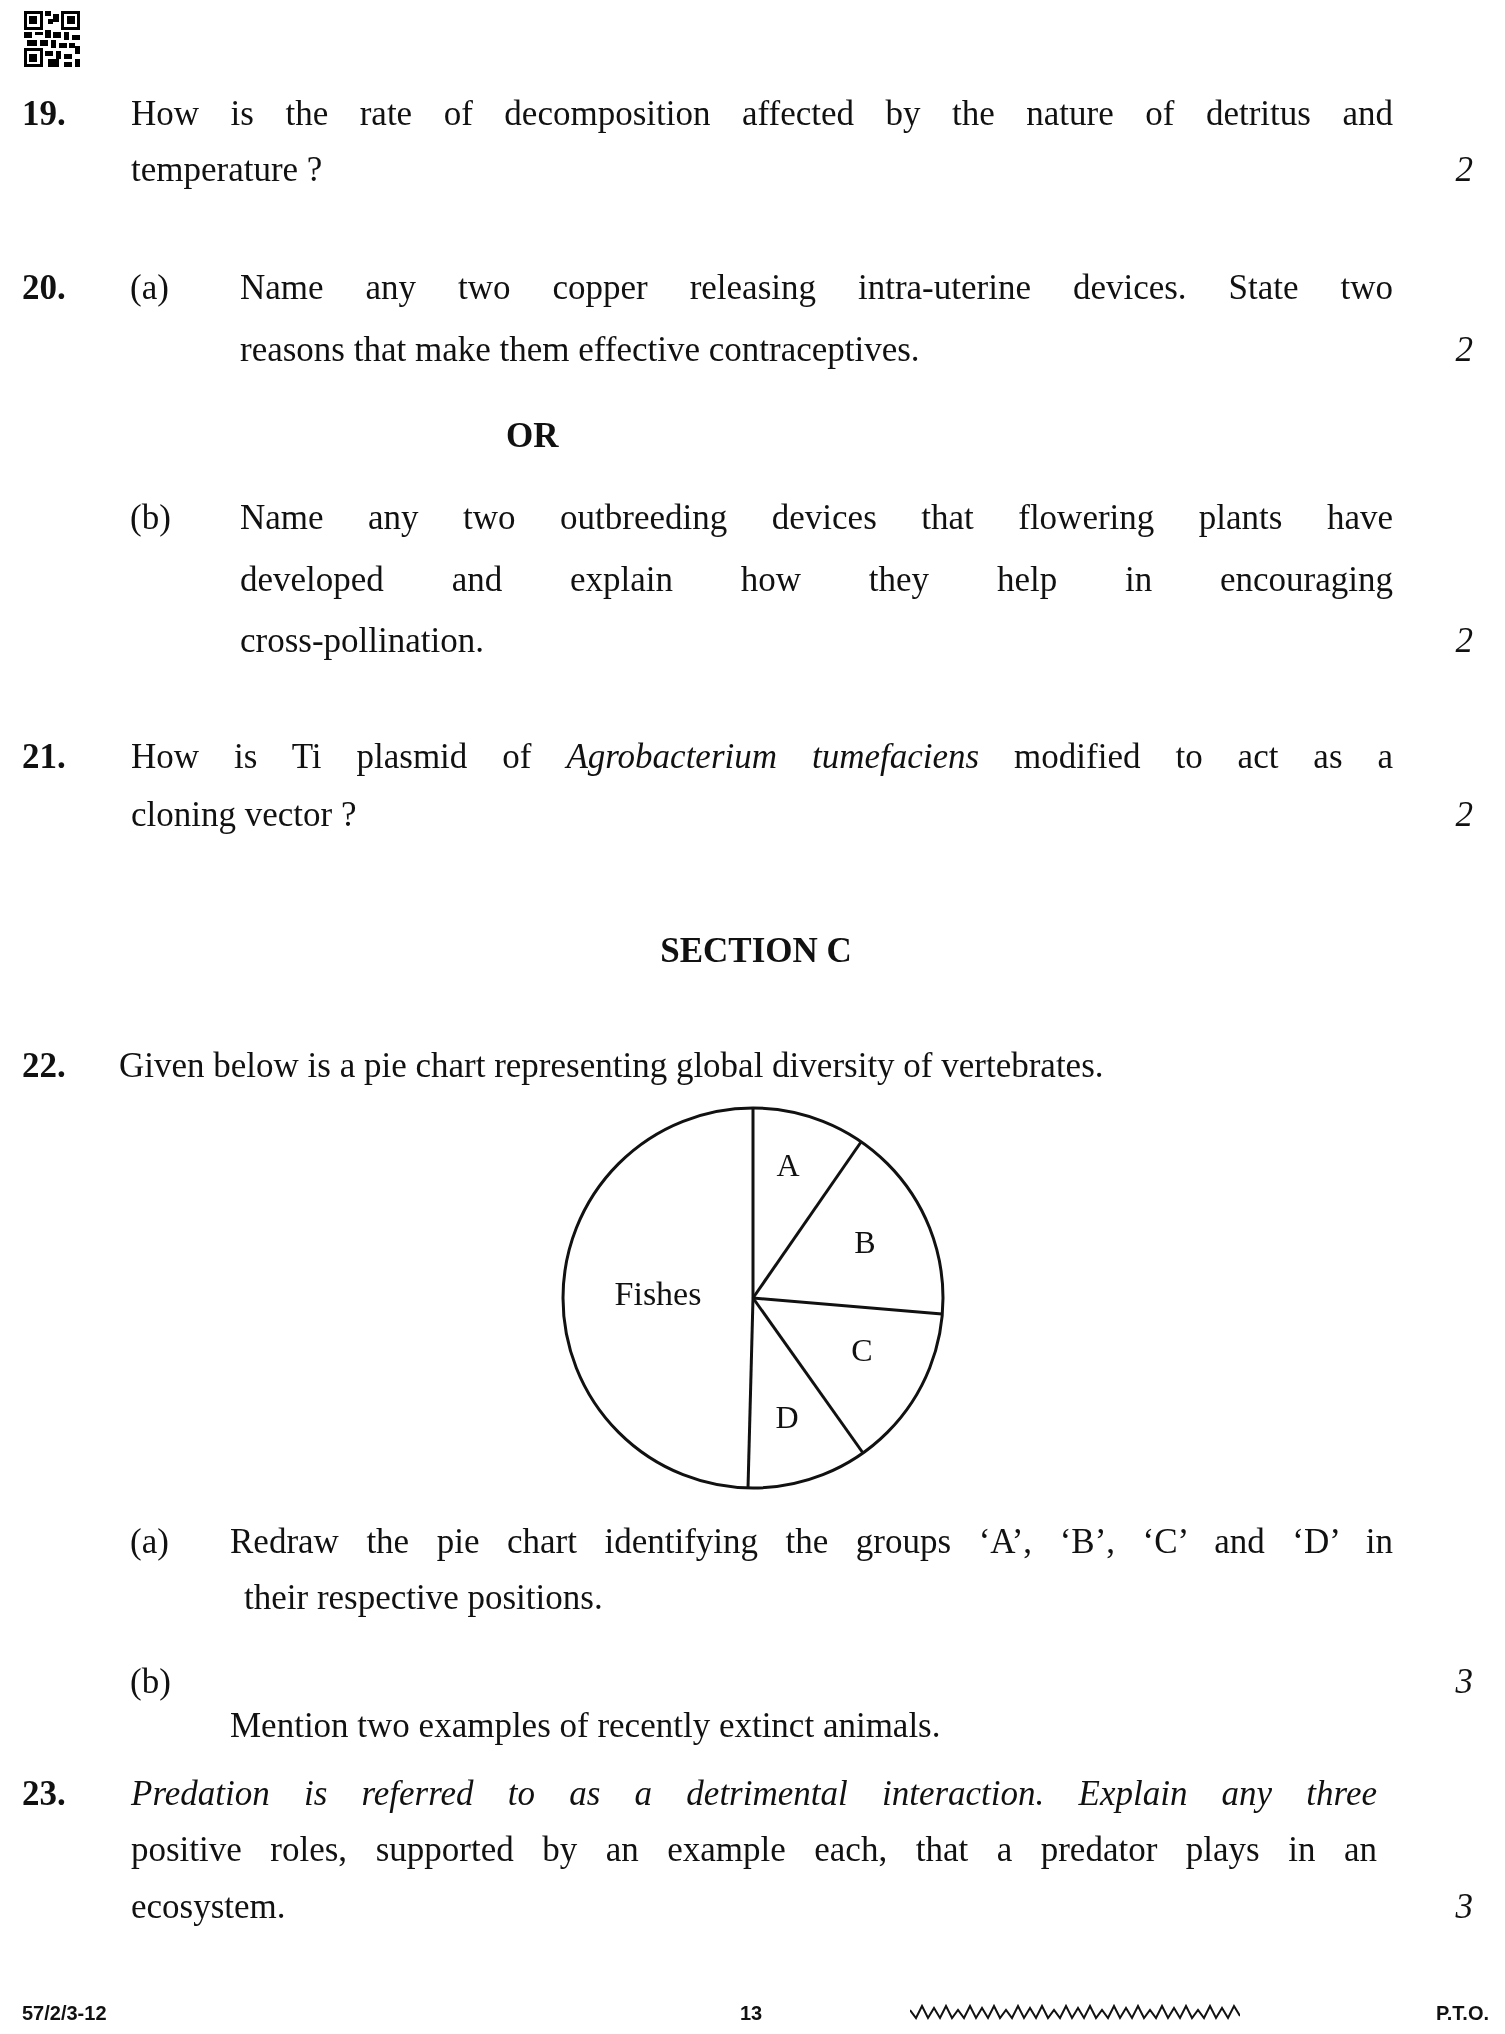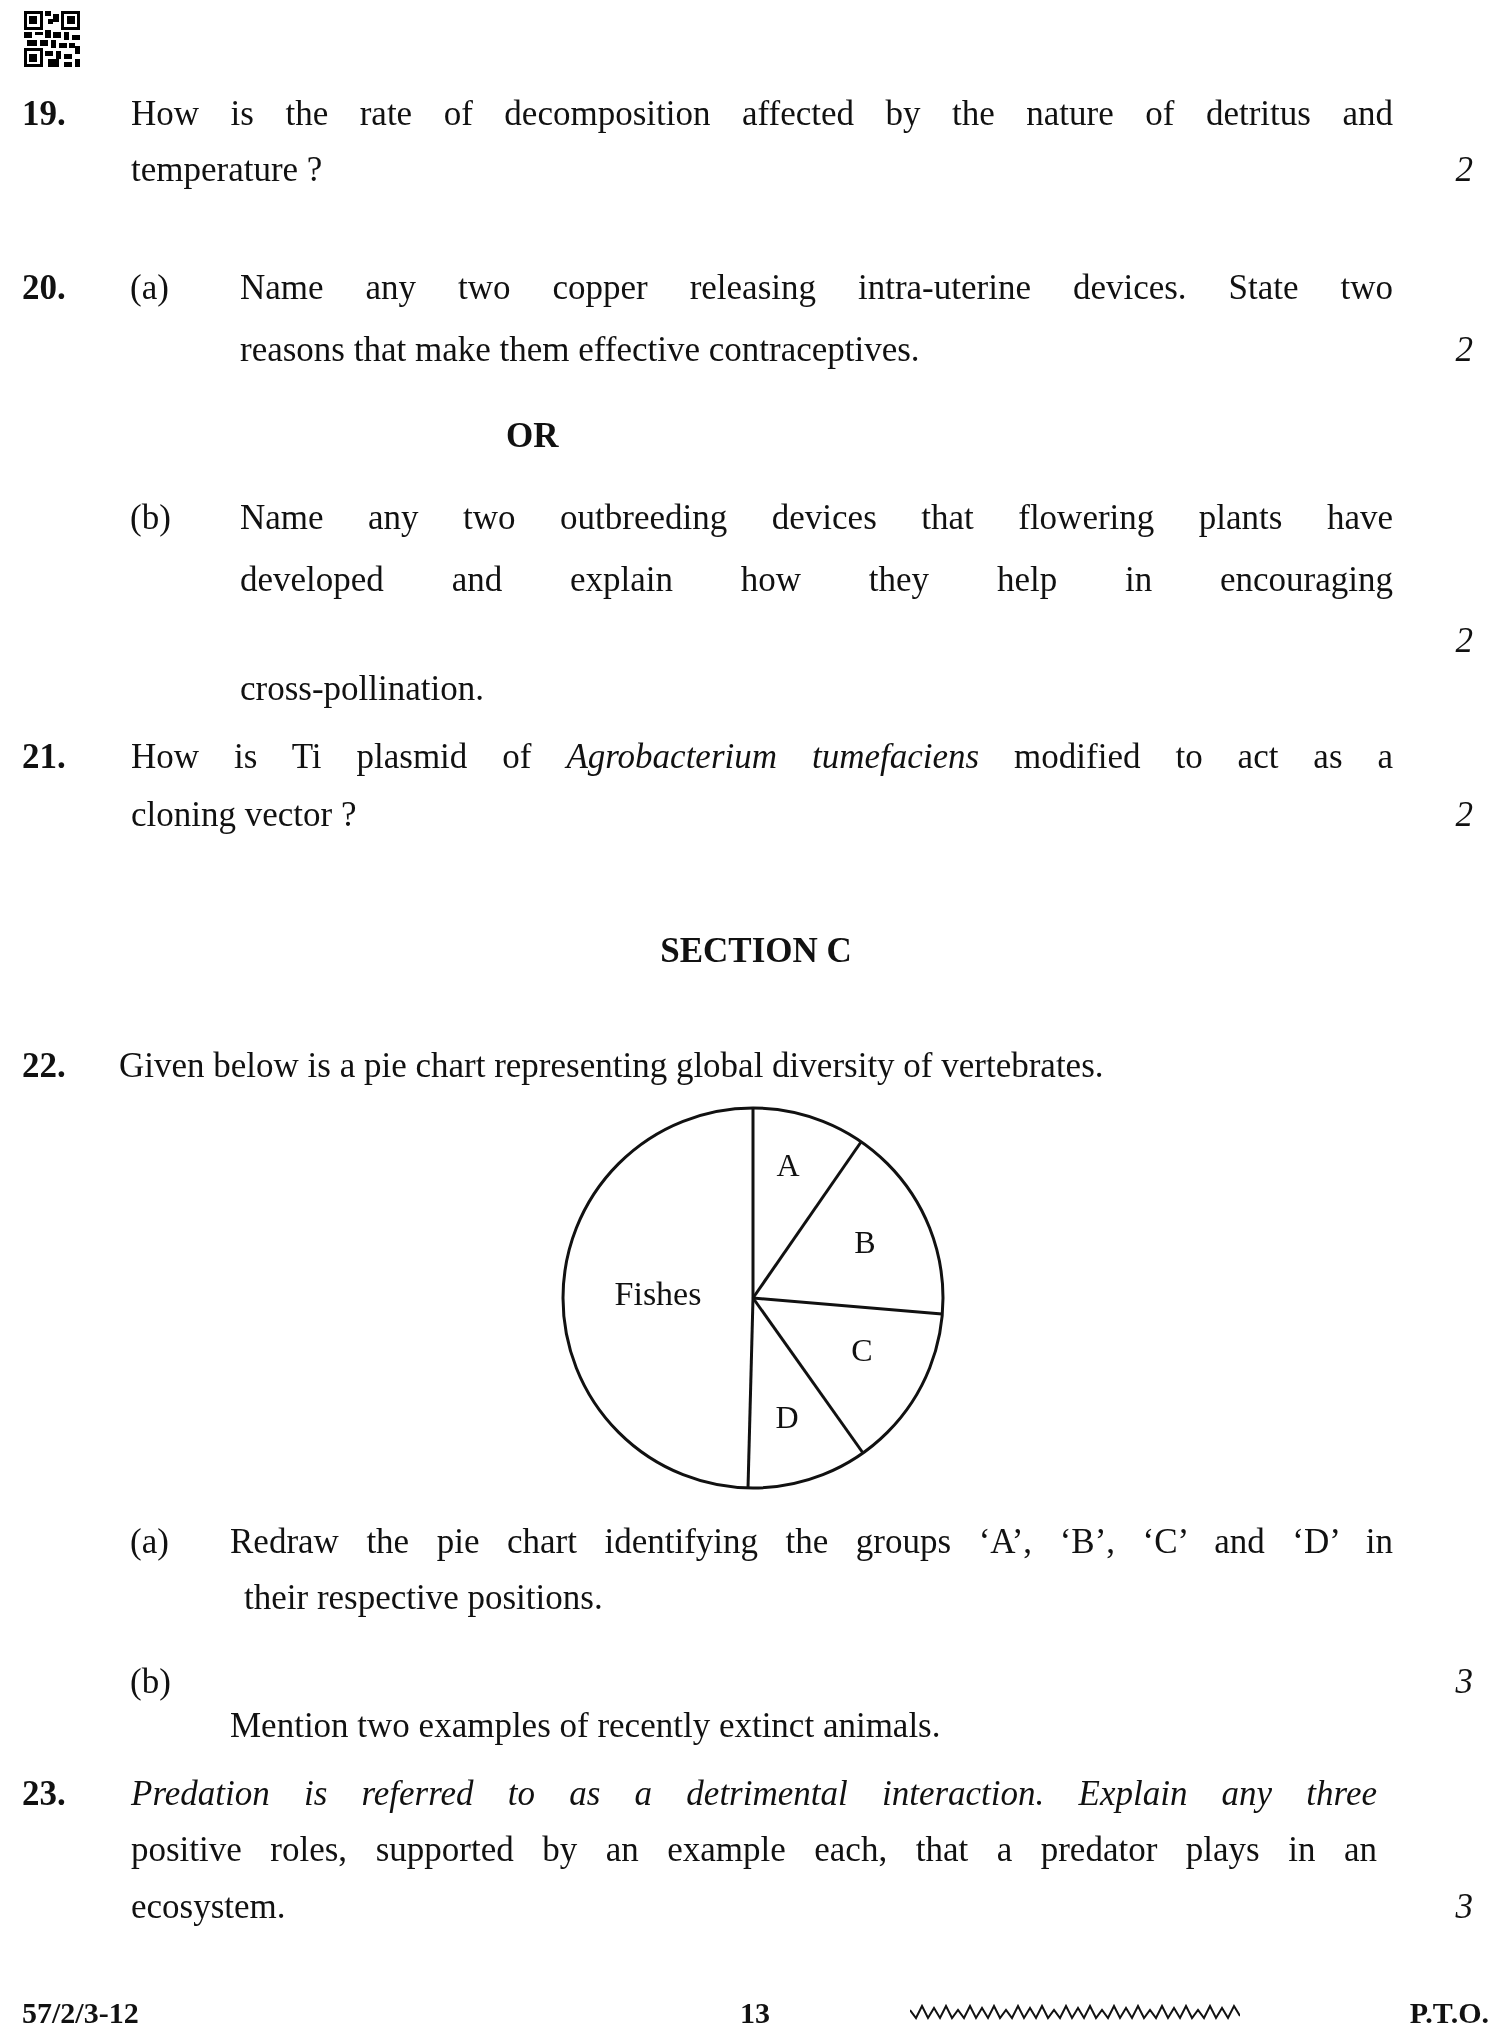--- a/index.html
+++ b/index.html
@@ -5,21 +5,21 @@
   html, body { margin: 0; padding: 0; background: #ffffff; }
   body { width: 1505px; height: 2034px; position: relative; overflow: hidden;
          font-family: "Liberation Serif", "DejaVu Serif", serif; color: #111; }
   .abs { position: absolute; }
   .line { position: absolute; height: 40px; line-height: 40px; font-size: 35px; white-space: nowrap; }
   .qnum { font-weight: bold; }
   .just { text-align: justify; text-align-last: justify; }
   .mark { position: absolute; right: 32px; font-style: italic; font-size: 35px; height: 40px; line-height: 40px; }
   .center { text-align: center; }
   .bold { font-weight: bold; }
-  .footer { position: absolute; font-family: Liberation Serif, serif; font-weight: bold; font-size: 30px; height: 36px; line-height: 36px; }
+  .footer { position: absolute; font-family: Liberation Sans, sans-serif; font-weight: bold; font-size: 20px; height: 36px; line-height: 36px; }
   .qr { position: absolute; left: 24px; top: 10px; width: 56px; height: 58px; }
   i { font-style: italic; }
 </style>
 </head>
 <body>
 
 <svg class="qr" viewBox="0 0 21 21" shape-rendering="crispEdges">
   <rect x="0" y="0" width="21" height="21" fill="#fff"></rect>
   <g fill="#000">
     <rect x="0" y="0" width="7" height="7"></rect>
@@ -64,21 +64,21 @@
 <div class="line" style="left:130px; top:268px;">(a)</div>
 <div class="line just" style="left:240px; width:1153px; top:268px;">Name any two copper releasing intra-uterine devices. State two</div>
 <div class="line" style="left:240px; top:330px;">reasons that make them effective contraceptives.</div>
 <div class="mark" style="top:330px;">2</div>
 
 <div class="line bold" style="left:506px; top:416px;">OR</div>
 
 <div class="line" style="left:130px; top:498px;">(b)</div>
 <div class="line just" style="left:240px; width:1153px; top:498px;">Name any two outbreeding devices that flowering plants have</div>
 <div class="line just" style="left:240px; width:1153px; top:560px;">developed and explain how they help in encouraging</div>
-<div class="line" style="left:240px; top:621px;margin-top:48px;">cross-pollination.</div>
+<div class="line" style="left:240px; top:621px;">cross-pollination.</div>
 <div class="mark" style="top:621px;">2</div>
 
 <div class="line qnum" style="left:22px; top:737px;">21.</div>
 <div class="line just" style="left:131px; width:1262px; top:737px;"><span>How is Ti plasmid of </span><i>Agrobacterium tumefaciens</i><span> modified to act as a</span></div>
 <div class="line" style="left:131px; top:795px;">cloning vector ?</div>
 <div class="mark" style="top:795px;">2</div>
 
 <div class="line bold center" style="left:0; width:1512px; top:931px;">SECTION C</div>
 
 <div class="line qnum" style="left:22px; top:1046px;">22.</div>

